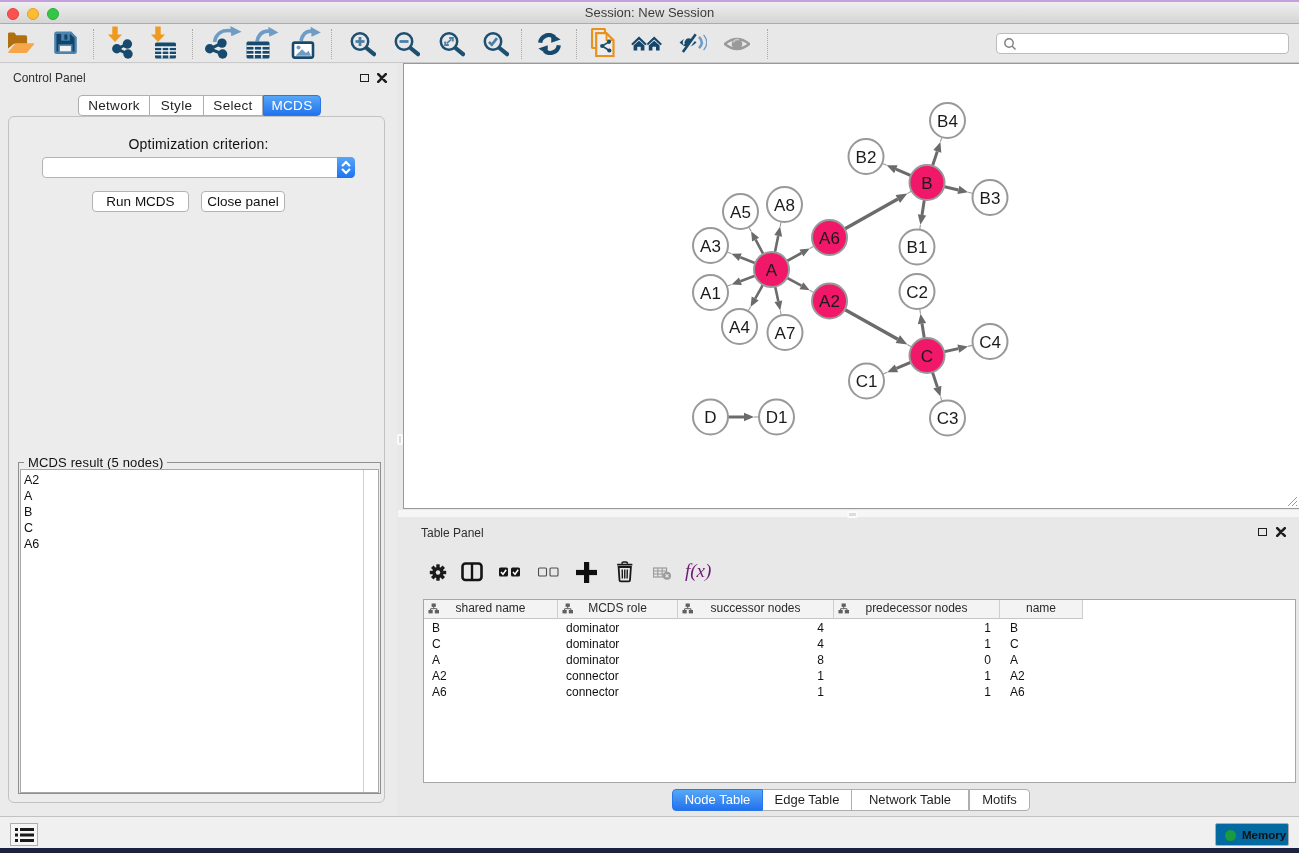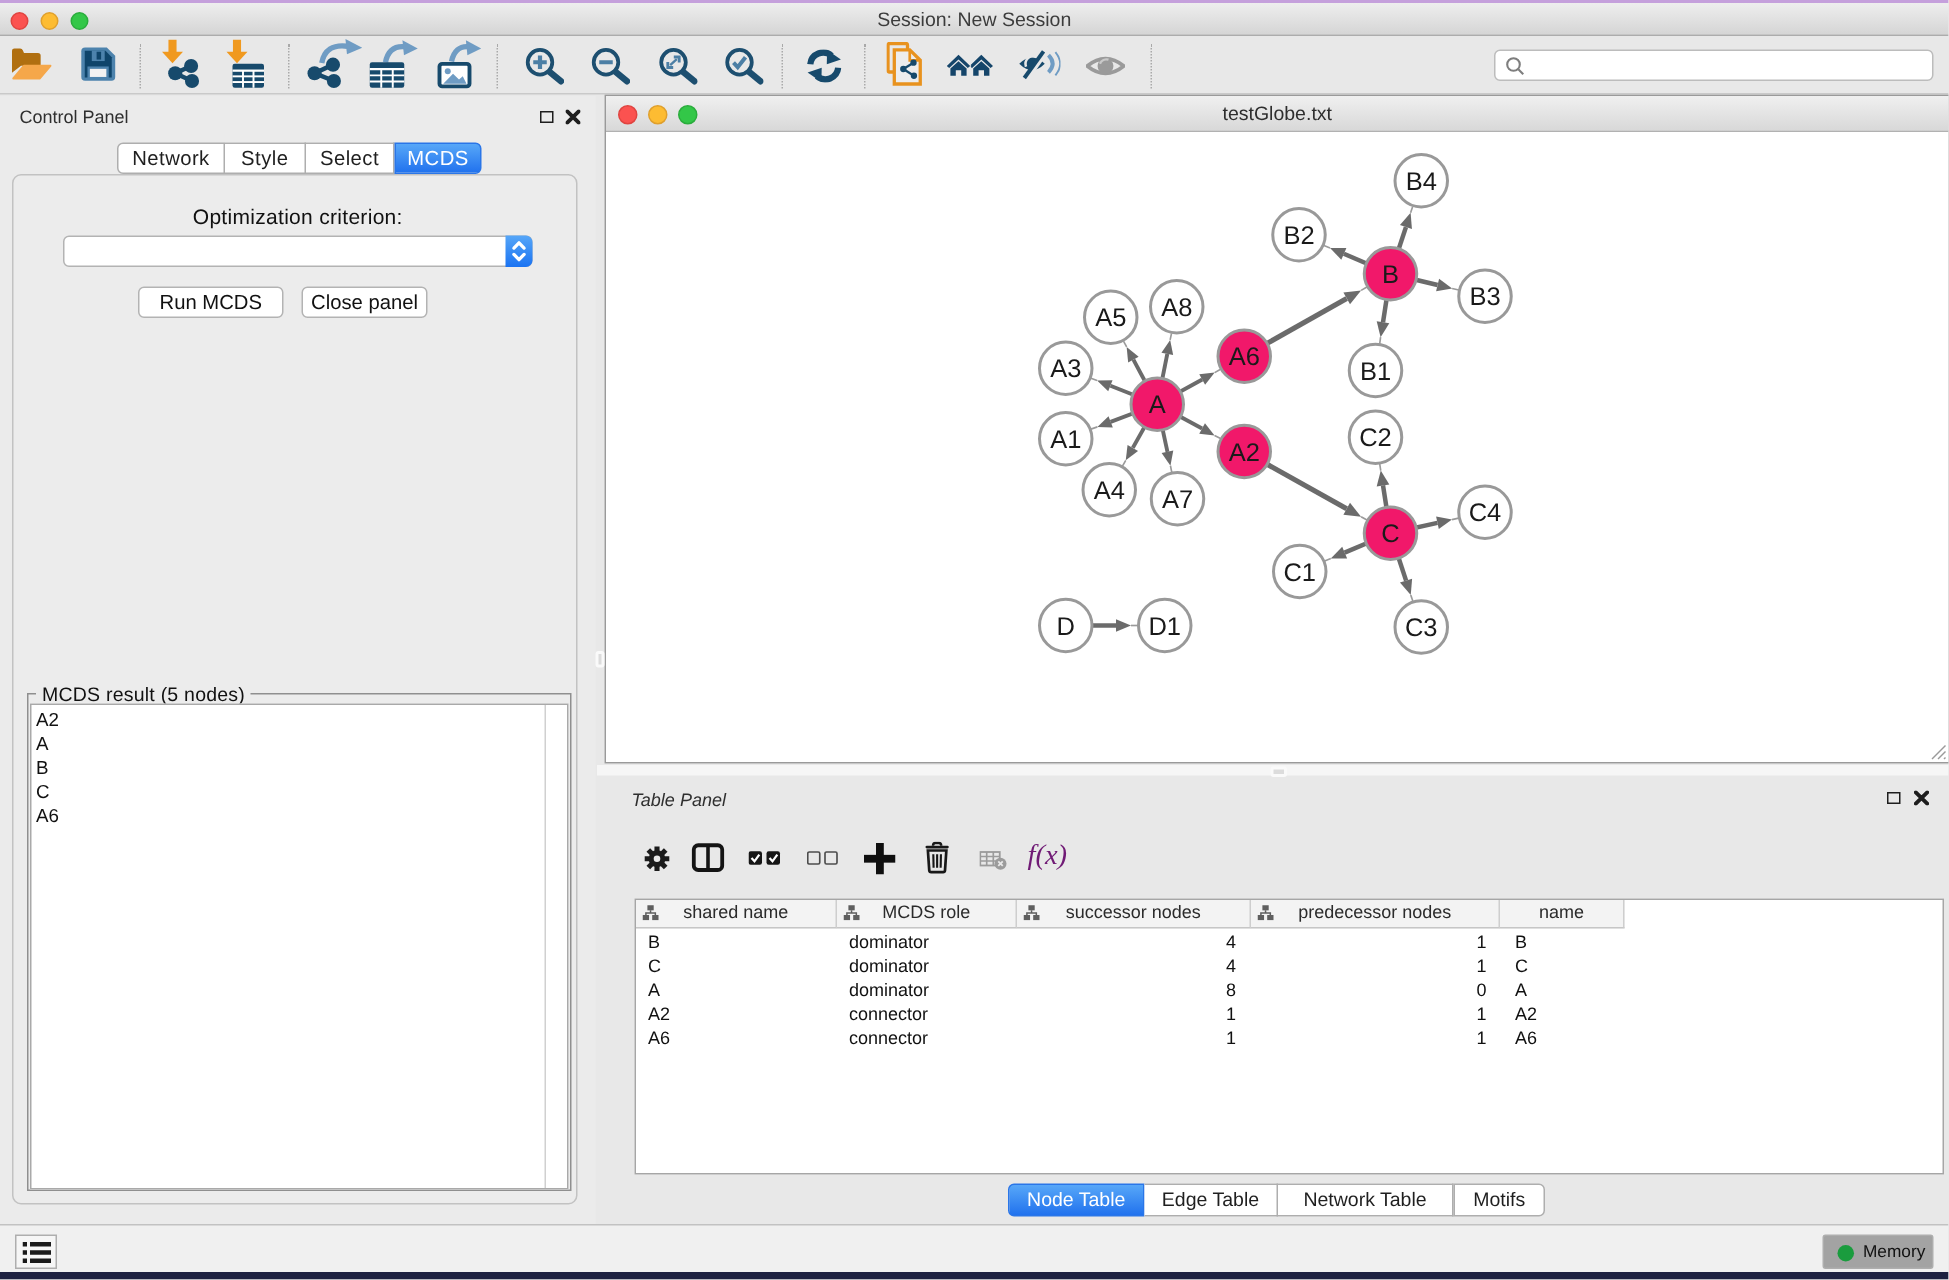--- a/index.html
+++ b/index.html
@@ -39,41 +39,41 @@
 #mlist .li { position:absolute; left:3px; }
 #mlist .sb { position:absolute; right:14px; top:0; width:0; height:100%; border-left:1px solid #d0d0d0; }
 #netwin { position:absolute; left:403px; top:63px; width:897px; height:446px;
   border:1px solid #9a9a9a; background:#fff; }
 .handle { position:absolute; background:#dcdcdc; border:2px solid #fafafa; border-radius:2px; }
 #netwin .wtb { position:absolute; left:0; top:0; width:100%; height:24px;
   background:linear-gradient(#f0f0f0,#d8d8d8); border-bottom:1px solid #b1b1b1; }
 #netwin .wtb .t { text-align:center; font-size:13px; color:#2e2e2e; line-height:23px; }
 .wlight { position:absolute; top:6px; width:13px; height:13px; border-radius:50%; }
 #graph { position:absolute; left:0; top:24px; }
-#tp-title { position:absolute; left:421px; top:526px; font-size:12px; color:#2f2f2f;font-style:italic; }
+#tp-title { position:absolute; left:421px; top:526px; font-size:12px; color:#2f2f2f; }
 #ttable { position:absolute; left:423px; top:599px; width:873px; height:184px; background:#fff;
   border:1px solid #a6a6a6; }
 #thead { position:absolute; left:0; top:0; width:871px; height:19px; }
 .thc { position:absolute; top:0; height:19px; background:#f3f3f3; border-right:1px solid #cecece;
   border-bottom:1px solid #c6c6c6; font-size:12px; color:#2b2b2b; }
 .thc span { display:block; text-align:center; line-height:17px; }
 #tbody { position:absolute; left:0; top:21px; width:871px; }
 .tr { position:absolute; left:0; width:871px; height:16px; font-size:12px; color:#111; }
 .tr span { position:absolute; top:0; line-height:15px; }
 .tr .num { text-align:right; }
 #btabs { position:absolute; left:672px; top:789px; height:22px; }
 .btab { position:absolute; top:0; height:22px; background:#fff; border:1px solid #aeaeae;
   font-size:13px; color:#1f1f1f; text-align:center; line-height:20px; }
 .btab.sel { background:linear-gradient(#57a7f8,#2172ee); color:#fff; border-color:#2a76e8; }
 #statusbar { position:absolute; left:0; top:816px; width:1299px; height:32px; background:#f0f0f0;
   border-top:1px solid #c2c2c2; }
 #listbtn { position:absolute; left:10px; top:6px; width:28px; height:23px; background:#f6f6f6;
   border:1px solid #aeaeae; }
-#membtn { position:absolute; left:1215px; top:6px; width:74px; height:23px; background:#a3a3a3;
-  border:1px solid #aeaeae; border-radius:2px; }
+#membtn { position:absolute; left:1215px; top:6px; width:74px; height:23px; background:#0369a1;
+  border:1px solid #aeaeae; border-radius:2px;font-weight:bold; }
 #membtn .dot { position:absolute; left:9px; top:6px; width:11px; height:11px; border-radius:50%; background:#1a9c3e; }
 #membtn .t { position:absolute; left:26px; top:0; font-size:11.5px; color:#111; line-height:22px; }
 #resize { position:absolute; right:1px; bottom:1px; }
 </style></head>
 <body>
 <div id="wp-top"></div>
 <div id="titlebar">
   <div class="light" style="left:7px;background:#fb5250;border:0.5px solid #e04440"></div>
   <div class="light" style="left:27px;background:#fdbc32;border:0.5px solid #e0a02c"></div>
   <div class="light" style="left:47px;background:#33c748;border:0.5px solid #2aad3c"></div>
@@ -236,26 +236,20 @@
 <div id="legend">MCDS result (5 nodes)</div>
 <div id="mlist">
   <div class="sb"></div>
   <div class="li" style="top:3px">A2</div>
   <div class="li" style="top:19px">A</div>
   <div class="li" style="top:35px">B</div>
   <div class="li" style="top:51px">C</div>
   <div class="li" style="top:67px">A6</div>
 </div>
 <div id="netwin">
-  <div class="wtb">
-    <div class="wlight" style="left:8px;background:#fb5250;border:0.5px solid #e04440"></div>
-    <div class="wlight" style="left:28px;background:#fdbc32;border:0.5px solid #e0a02c"></div>
-    <div class="wlight" style="left:48px;background:#33c748;border:0.5px solid #2aad3c"></div>
-    <div class="t">testGlobe.txt</div>
-  </div>
   <svg id="graph" width="894" height="420" viewBox="0 0 894 420">
 <line x1="367.5" y1="181.5" x2="336.4" y2="193.2" stroke="#6b6b6b" stroke-width="2.6"></line>
 <line x1="327.6" y1="196.6" x2="323.3" y2="198.1" stroke="#9a9a9a" stroke-width="1.1"></line>
 <polygon points="327.6,196.6 335.0,189.5 337.9,197.0" fill="#6b6b6b"></polygon>
 <line x1="367.5" y1="181.5" x2="336.3" y2="169.2" stroke="#6b6b6b" stroke-width="2.6"></line>
 <line x1="327.4" y1="165.7" x2="323.3" y2="164.1" stroke="#9a9a9a" stroke-width="1.1"></line>
 <polygon points="327.4,165.7 337.7,165.5 334.8,172.9" fill="#6b6b6b"></polygon>
 <line x1="367.5" y1="181.5" x2="351.2" y2="210.6" stroke="#6b6b6b" stroke-width="2.6"></line>
 <line x1="346.5" y1="218.9" x2="344.3" y2="222.8" stroke="#9a9a9a" stroke-width="1.1"></line>
 <polygon points="346.5,218.9 347.7,208.6 354.7,212.6" fill="#6b6b6b"></polygon>

